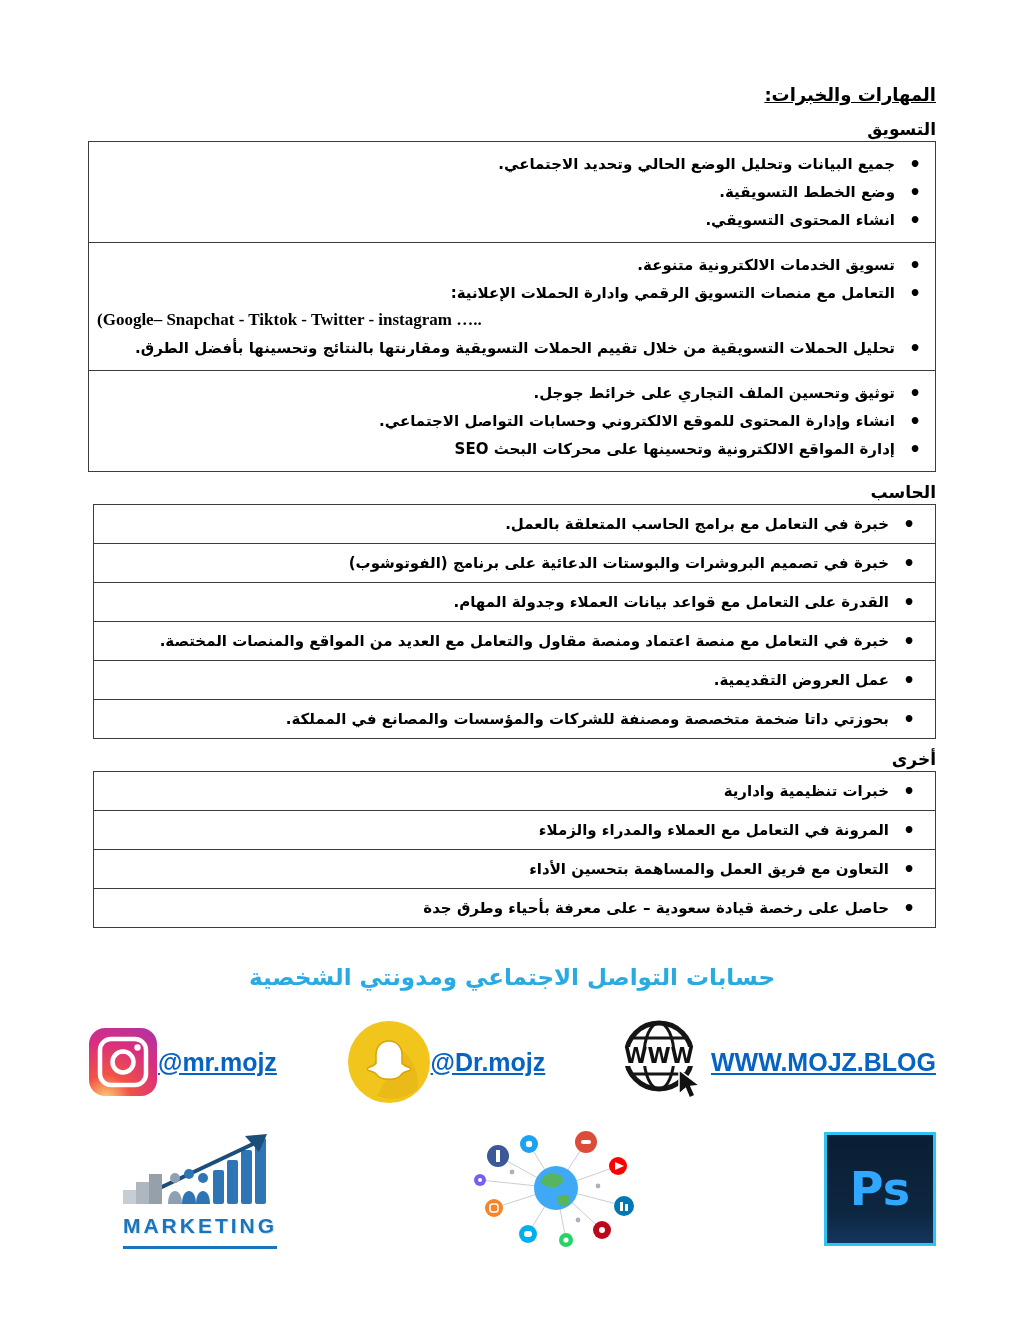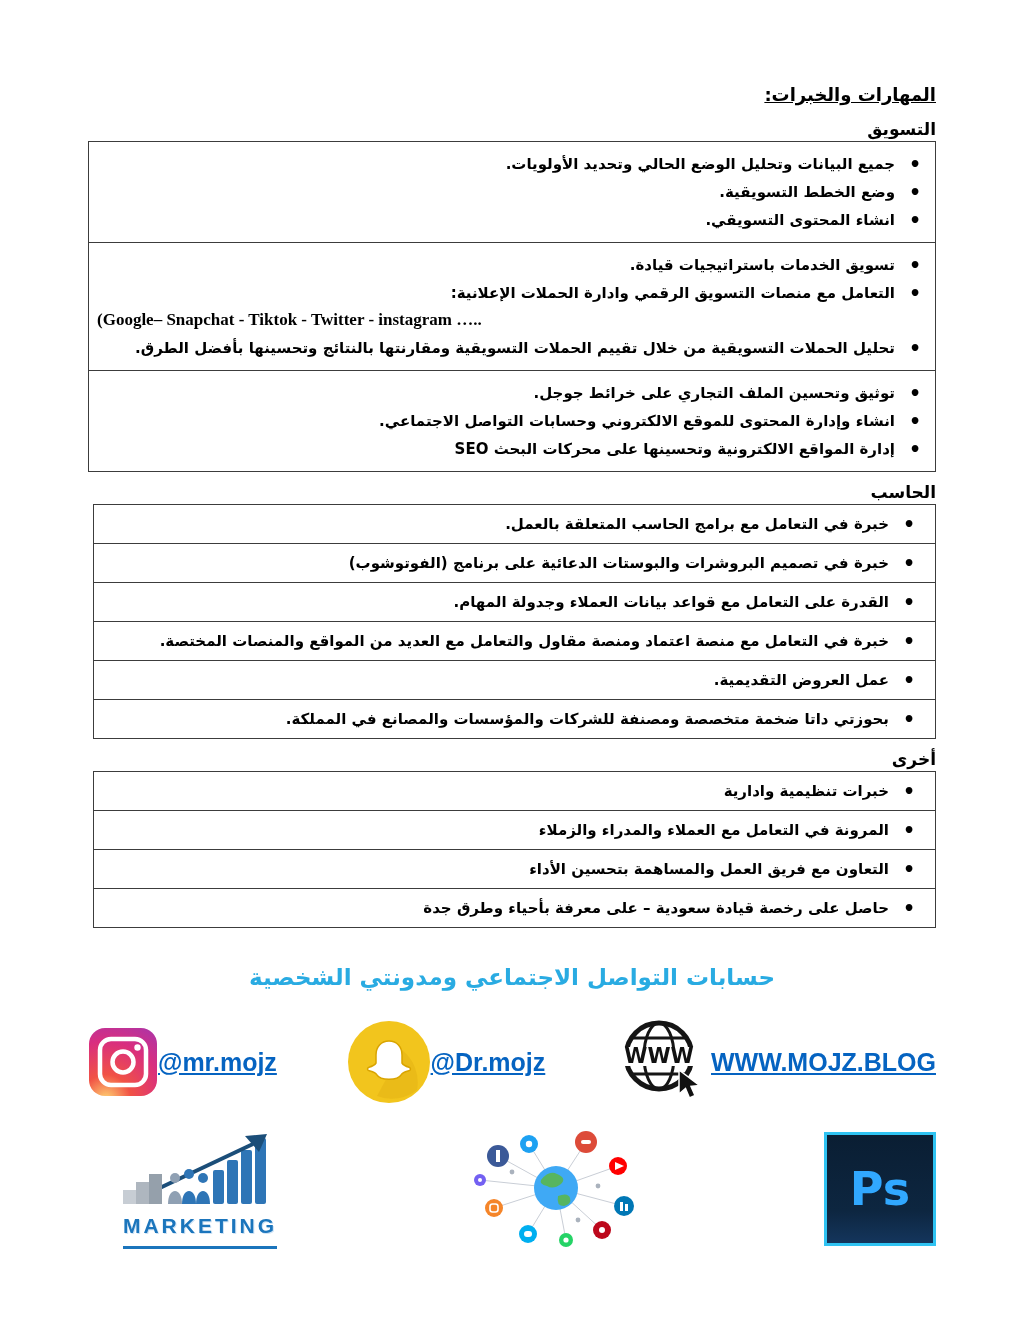--- a/index.html
+++ b/index.html
@@ -84,32 +84,32 @@
 
 <div class="page" dir="rtl">
   <div class="content">
 
     <h1 class="doc-title">المهارات والخبرات:</h1>
 
     <div class="section-label">التسويق</div>
     <div class="box-table">
       <div class="m-row">
         <div class="bullet-item">
-            <span class="t">جميع البيانات وتحليل الوضع الحالي وتحديد الأولويات.</span>
+            <span class="t">جميع البيانات وتحليل الوضع الحالي وتحديد الاجتماعي.</span>
           </div>
         <div class="bullet-item">
             <span class="t">وضع الخطط التسويقية.</span>
           </div>
         <div class="bullet-item">
             <span class="t">انشاء المحتوى التسويقي.</span>
           </div>
       </div>
       <div class="m-row">
         <div class="bullet-item">
-            <span class="t">تسويق الخدمات باستراتيجيات قيادة.</span>
+            <span class="t">تسويق الخدمات الالكترونية متنوعة.</span>
           </div>
         <div class="bullet-item">
             <span class="t">التعامل مع منصات التسويق الرقمي وادارة الحملات الإعلانية:</span>
           </div>
         <div class="ltr-line" dir="ltr">(Google– Snapchat - Tiktok - Twitter - instagram …..</div>
         <div class="bullet-item">
             <span class="t">تحليل الحملات التسويقية من خلال تقييم الحملات التسويقية ومقارنتها بالنتائج وتحسينها بأفضل الطرق.</span>
           </div>
       </div>
       <div class="m-row">

